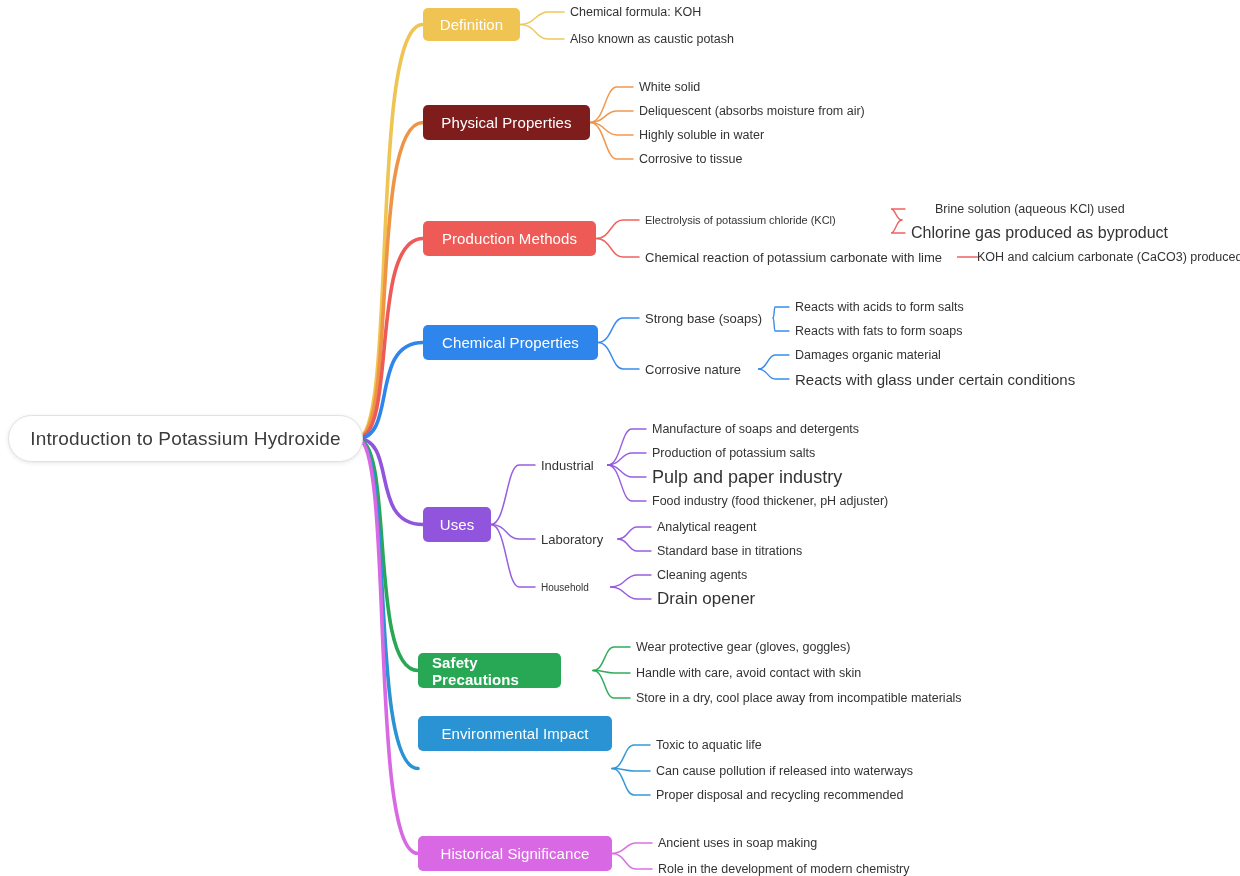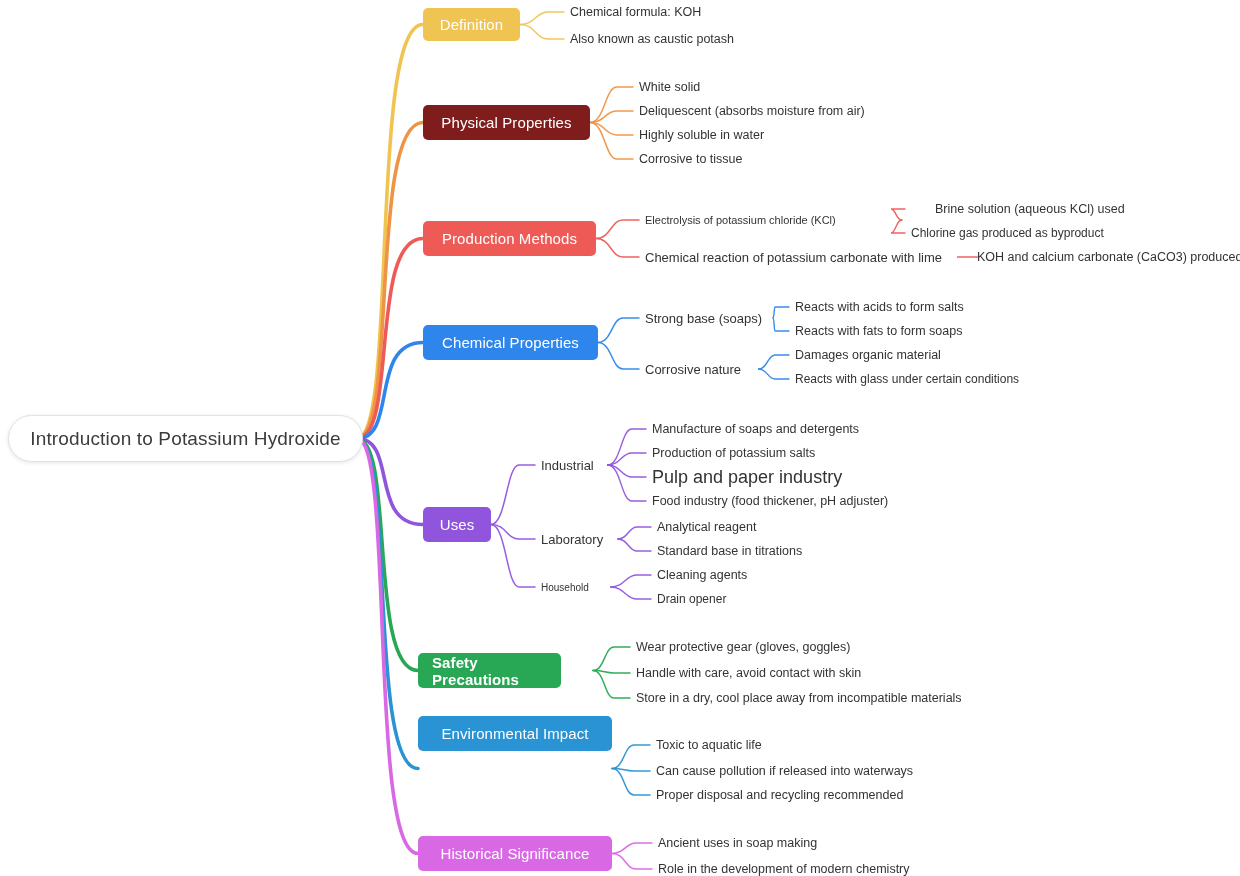--- a/index.html
+++ b/index.html
@@ -82,42 +82,42 @@
       <div class="node leaf-label" style="left: 570px; top: 3px; height: 18px; font-size: 12.5px;">Chemical formula: KOH</div>
       <div class="node leaf-label" style="left: 570px; top: 30px; height: 18px; font-size: 12.5px;">Also known as caustic potash</div>
       <div class="node branch-node" style="left: 423px; top: 105px; width: 167px; height: 35px; background: #7f1d1d;">Physical Properties</div>
       <div class="node leaf-label" style="left: 639px; top: 78px; height: 18px; font-size: 12.5px;">White solid</div>
       <div class="node leaf-label" style="left: 639px; top: 102px; height: 18px; font-size: 12.5px;">Deliquescent (absorbs moisture from air)</div>
       <div class="node leaf-label" style="left: 639px; top: 126px; height: 18px; font-size: 12.5px;">Highly soluble in water</div>
       <div class="node leaf-label" style="left: 639px; top: 150px; height: 18px; font-size: 12.5px;">Corrosive to tissue</div>
       <div class="node branch-node" style="left: 423px; top: 221px; width: 173px; height: 35px; background: rgb(238, 91, 87);">Production Methods</div>
       <div class="node sub-label" style="left: 645px; top: 211px; height: 18px; font-size: 11px;">Electrolysis of potassium chloride (KCl)</div>
       <div class="node leaf-label" style="left: 911px; top: 200px; height: 18px; font-size: 12.5px; margin-left: 24px;">Brine solution (aqueous KCl) used</div>
-      <div class="node leaf-label" style="left: 911px; top: 224px; height: 18px; font-size: 12px;">Chlorine gas produced as byproduct</div>
+      <div class="node leaf-label" style="left: 911px; top: 224px; height: 18px; font-size: 16px;">Chlorine gas produced as byproduct</div>
       <div class="node sub-label" style="left: 645px; top: 248px; height: 18px; font-size: 13px;">Chemical reaction of potassium carbonate with lime</div>
       <div class="node leaf-label" style="left: 977px; top: 248px; height: 18px; font-size: 12.5px;">KOH and calcium carbonate (CaCO3) produced</div>
       <div class="node branch-node" style="left: 423px; top: 325px; width: 175px; height: 35px; background: rgb(46, 134, 236);">Chemical Properties</div>
       <div class="node sub-label" style="left: 645px; top: 309px; height: 18px; font-size: 13px;">Strong base (soaps)</div>
       <div class="node leaf-label" style="left: 795px; top: 298px; height: 18px; font-size: 12.5px;">Reacts with acids to form salts</div>
       <div class="node leaf-label" style="left: 795px; top: 322px; height: 18px; font-size: 12.5px;">Reacts with fats to form soaps</div>
       <div class="node sub-label" style="left: 645px; top: 360px; height: 18px; font-size: 13px;">Corrosive nature</div>
       <div class="node leaf-label" style="left: 795px; top: 346px; height: 18px; font-size: 12.5px;">Damages organic material</div>
-      <div class="node leaf-label" style="left: 795px; top: 370px; height: 18px; font-size: 12px;">Reacts with glass under certain conditions</div>
+      <div class="node leaf-label" style="left: 795px; top: 370px; height: 18px; font-size: 15px;">Reacts with glass under certain conditions</div>
       <div class="node branch-node" style="left: 423px; top: 507px; width: 68px; height: 35px; background: rgb(145, 85, 221);">Uses</div>
       <div class="node sub-label" style="left: 541px; top: 456px; height: 18px; font-size: 13px;">Industrial</div>
       <div class="node leaf-label" style="left: 652px; top: 420px; height: 18px; font-size: 12.5px;">Manufacture of soaps and detergents</div>
       <div class="node leaf-label" style="left: 652px; top: 444px; height: 18px; font-size: 12.5px;">Production of potassium salts</div>
       <div class="node leaf-label" style="left: 652px; top: 468px; height: 18px; font-size: 18px;">Pulp and paper industry</div>
       <div class="node leaf-label" style="left: 652px; top: 492px; height: 18px; font-size: 12.5px;">Food industry (food thickener, pH adjuster)</div>
       <div class="node sub-label" style="left: 541px; top: 530px; height: 18px; font-size: 13px;">Laboratory</div>
       <div class="node leaf-label" style="left: 657px; top: 518px; height: 18px; font-size: 12.5px;">Analytical reagent</div>
       <div class="node leaf-label" style="left: 657px; top: 542px; height: 18px; font-size: 12.5px;">Standard base in titrations</div>
       <div class="node sub-label" style="left: 541px; top: 578px; height: 18px; font-size: 10px;">Household</div>
       <div class="node leaf-label" style="left: 657px; top: 566px; height: 18px; font-size: 12.5px;">Cleaning agents</div>
-      <div class="node leaf-label" style="left: 657px; top: 590px; height: 18px; font-size: 12px;">Drain opener</div>
+      <div class="node leaf-label" style="left: 657px; top: 590px; height: 18px; font-size: 17px;">Drain opener</div>
       <div class="node branch-node" style="left: 418px; top: 653px; width: 143px; height: 35px; background: rgb(40, 168, 85); font-weight: bold;">Safety Precautions</div>
       <div class="node leaf-label" style="left: 636px; top: 638px; height: 18px; font-size: 12.5px;">Wear protective gear (gloves, goggles)</div>
       <div class="node leaf-label" style="left: 636px; top: 664px; height: 18px; font-size: 12.5px;">Handle with care, avoid contact with skin</div>
       <div class="node leaf-label" style="left: 636px; top: 689px; height: 18px; font-size: 12.5px;">Store in a dry, cool place away from incompatible materials</div>
       <div class="node branch-node" style="left: 418px; top: 716px; width: 194px; height: 35px; background: rgb(42, 147, 212);">Environmental Impact</div>
       <div class="node leaf-label" style="left: 656px; top: 736px; height: 18px; font-size: 12.5px;">Toxic to aquatic life</div>
       <div class="node leaf-label" style="left: 656px; top: 762px; height: 18px; font-size: 12.5px;">Can cause pollution if released into waterways</div>
       <div class="node leaf-label" style="left: 656px; top: 786px; height: 18px; font-size: 12.5px;">Proper disposal and recycling recommended</div>
       <div class="node branch-node" style="left: 418px; top: 836px; width: 194px; height: 35px; background: rgb(217, 104, 228);">Historical Significance</div>
       <div class="node leaf-label" style="left: 658px; top: 834px; height: 18px; font-size: 12.5px;">Ancient uses in soap making</div>

